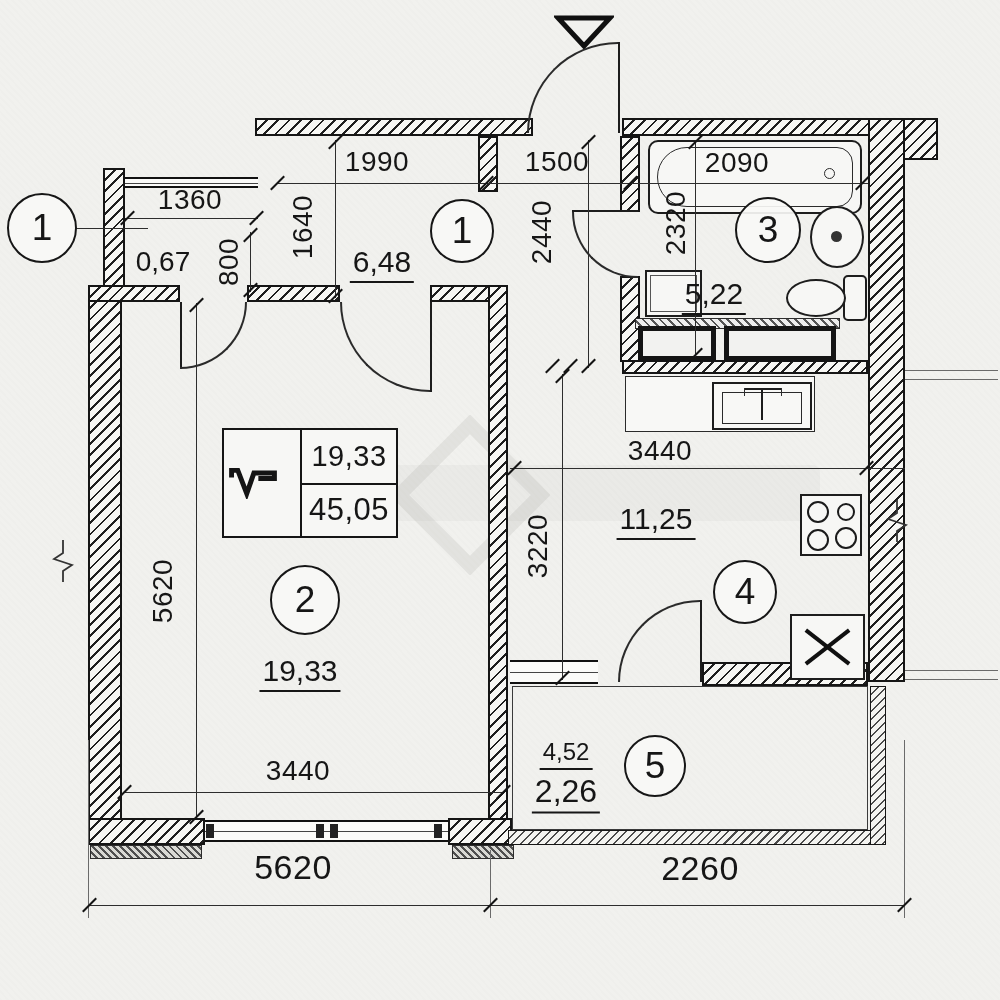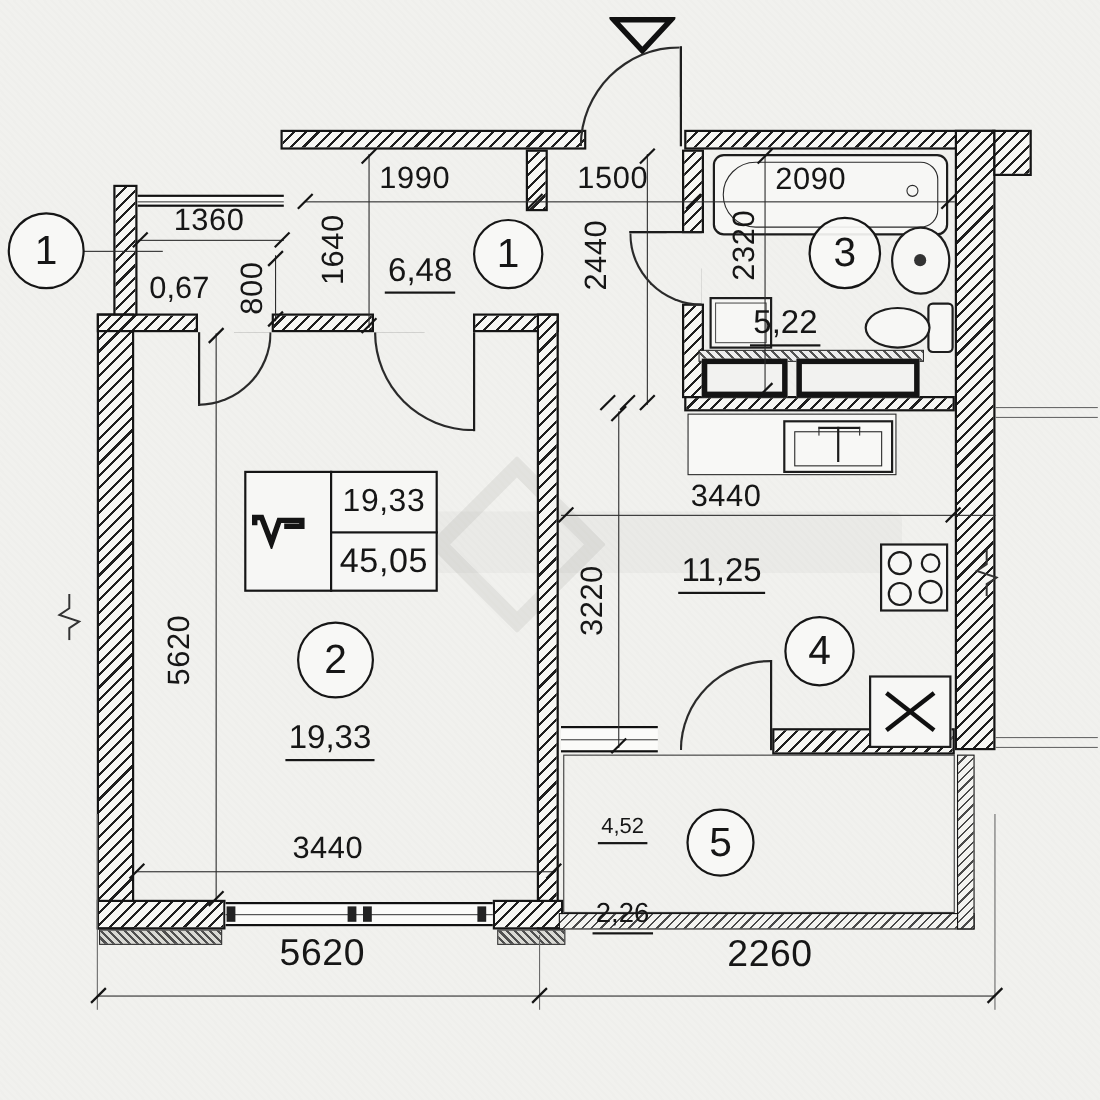--- a/index.html
+++ b/index.html
@@ -181,27 +181,27 @@
   <div class="circle" style="left:305px;top:600px;width:66px;height:66px">
     <span>2</span>
     </div>
   <div class="circle" style="left:745px;top:592px;width:60px;height:60px">
     <span>4</span>
     </div>
   <div class="circle" style="left:655px;top:766px;width:58px;height:58px">
     <span>5</span>
     </div>
 
-  <div class="area" style="left:382px;top:248px">6,48</div>
+  <div class="area" style="left:382px;top:264px">6,48</div>
   <div class="area plain" style="left:163px;top:263px;font-size:28px">0,67</div>
   <div class="area" style="left:714px;top:296px">5,22</div>
   <div class="area" style="left:300px;top:673px">19,33</div>
   <div class="area" style="left:656px;top:521px">11,25</div>
-  <div class="area" style="left:566px;top:754px;font-size:20px">4,52</div>
-  <div class="area" style="left:566px;top:833px;font-size:25px">2,26</div>
+  <div class="area" style="left:566px;top:754px;font-size:24px">4,52</div>
+  <div class="area" style="left:566px;top:793px;font-size:32px">2,26</div>
 
   <div class="dim" style="left:190px;top:200px">1360</div>
   <div class="dim rot" style="left:229px;top:262px">800</div>
   <div class="dim rot" style="left:303px;top:227px">1640</div>
   <div class="dim" style="left:377px;top:162px">1990</div>
   <div class="dim" style="left:557px;top:162px">1500</div>
   <div class="dim" style="left:737px;top:163px">2090</div>
   <div class="dim rot" style="left:542px;top:232px">2440</div>
   <div class="dim rot" style="left:676px;top:223px">2320</div>
   <div class="dim" style="left:660px;top:451px">3440</div>

